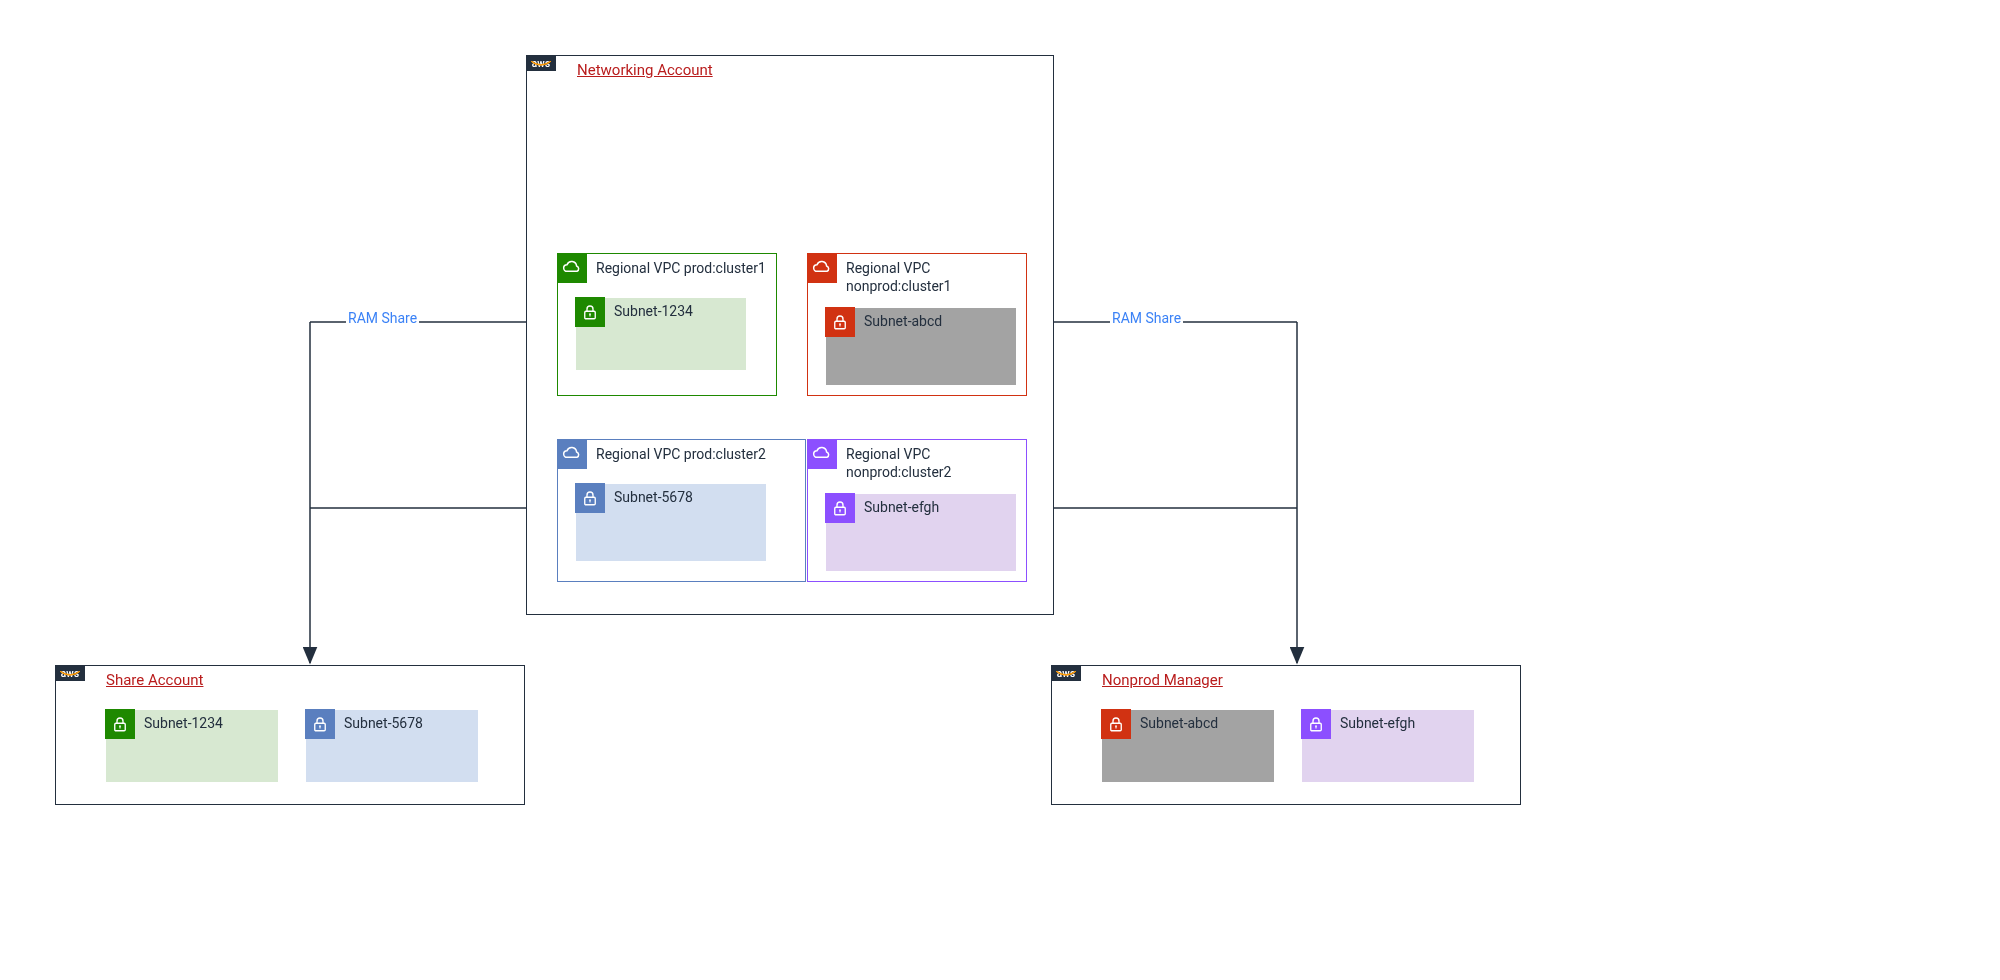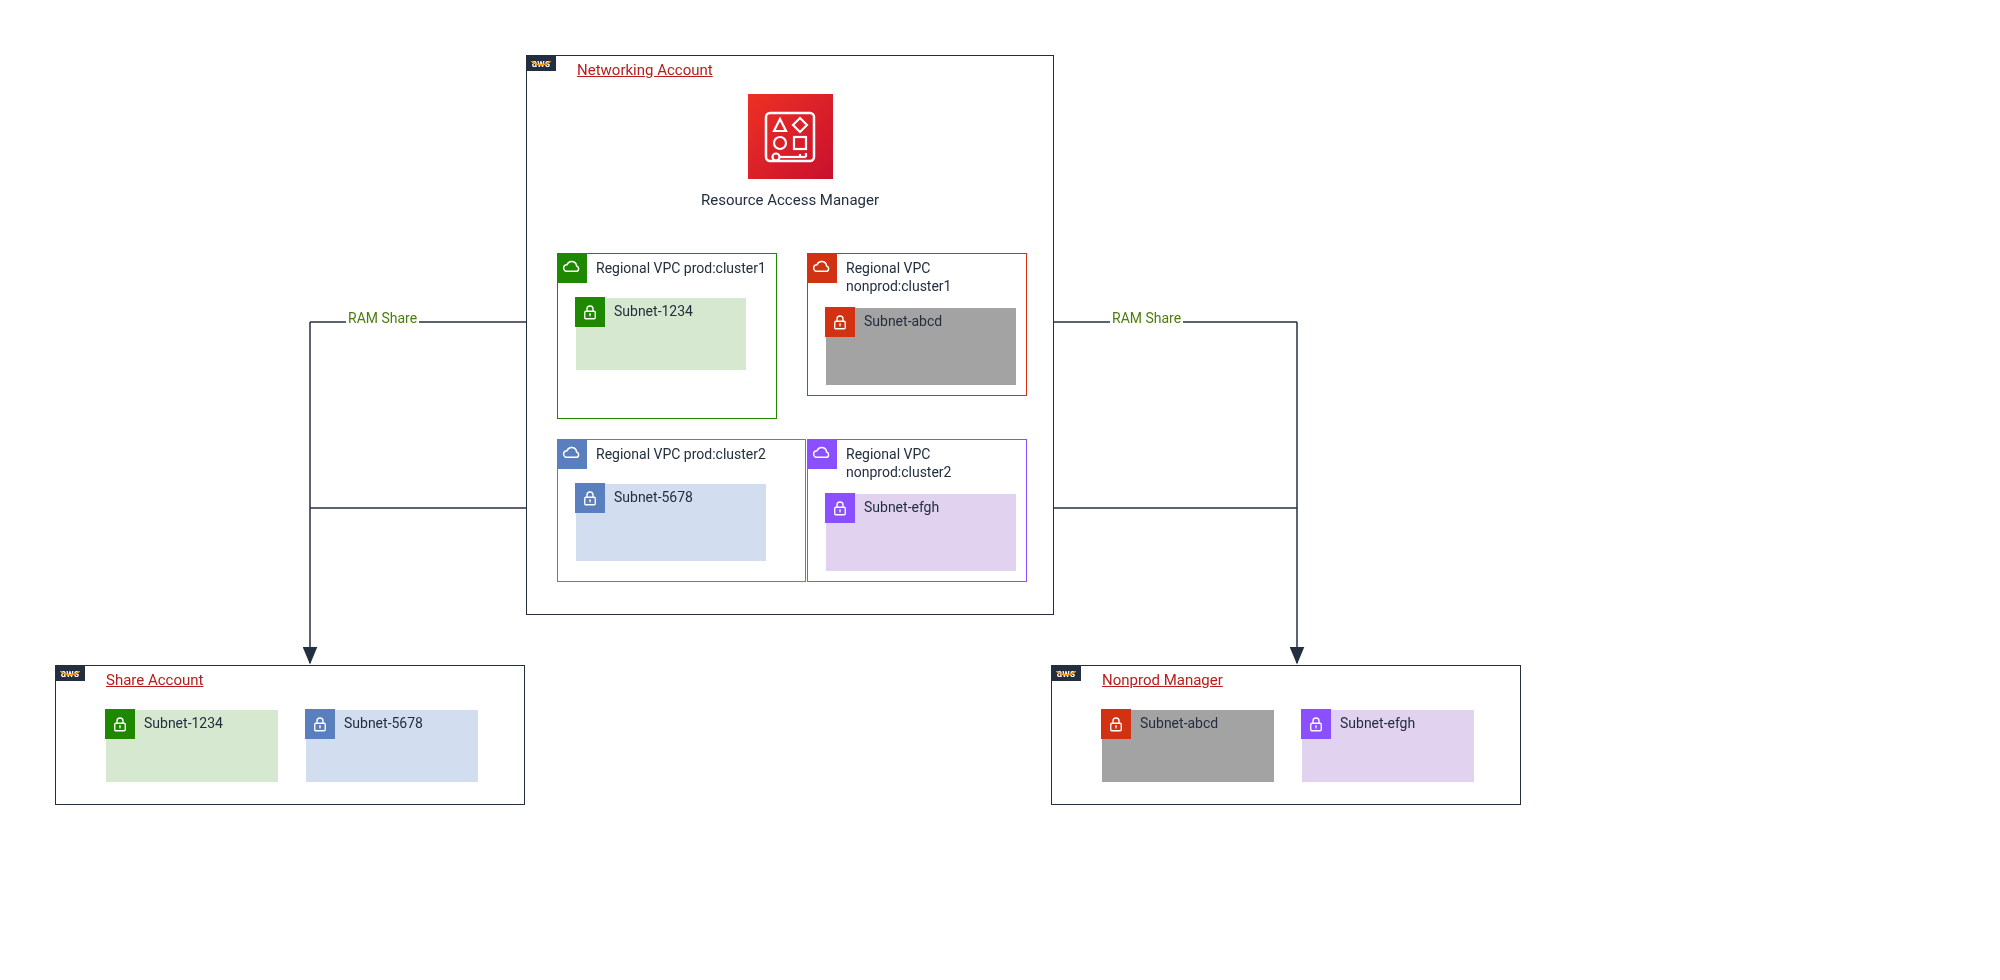--- a/index.html
+++ b/index.html
@@ -118,21 +118,21 @@
   .blue-border   { border-color: #5A7FBF; }
   .blue-badge    { background: #5A7FBF; }
   .blue-fill     { background: #D2DEF0; padding-left: 24px; }
   .purple-border { border-color: #8C4FFF; }
   .purple-badge  { background: #8C4FFF; }
   .purple-fill   { background: #E1D3EF; }
 
   .conn-label {
     position: absolute;
     font-size: 14px;
-    color: #4d7c0f;
+    color: #3b82f6;
     background: #fff;
     padding: 0 2px;
   }
   svg.arrows {
     position: absolute;
     top: 0;
     left: 0;
     pointer-events: none;
   }
 </style>
@@ -164,37 +164,22 @@
 
 <div class="account-box" style="left:526px; top:55px; width:528px; height:560px;">
   <div class="aws-badge">
     <span class="aws-text">aws</span>
     <svg class="smile" viewBox="0 0 20 6">
         <path d="M0 0 Q10 8 20 0" stroke="#FF9900" stroke-width="1.3" fill="none"></path>
       </svg>
   </div>
   <div class="account-title">Networking Account</div>
 
-  <div class="ram-icon-wrap" style="left:50%; transform:translateX(-50%); top:38px; width:220px;">
-    <div class="ram-icon" style="margin:0 auto;">
-      <svg width="60" height="60" viewBox="0 0 60 60">
-        <rect x="6" y="6" width="48" height="48" rx="4" fill="none" stroke="#fff" stroke-width="2.5"></rect>
-        <path d="M20 12 L26 24 L14 24 Z" fill="none" stroke="#fff" stroke-width="2.2"></path>
-        <path d="M40 11 L47 18 L40 25 L33 18 Z" fill="none" stroke="#fff" stroke-width="2.2"></path>
-        <circle cx="20" cy="36" r="6" fill="none" stroke="#fff" stroke-width="2.2"></circle>
-        <rect x="34" y="30" width="12" height="12" fill="none" stroke="#fff" stroke-width="2.2"></rect>
-        <circle cx="16" cy="50" r="3.5" fill="none" stroke="#fff" stroke-width="2.2"></circle>
-        <line x1="19" y1="50" x2="46" y2="50" stroke="#fff" stroke-width="2.2"></line>
-        <path d="M40 50 v-3 M46 50 v-4" stroke="#fff" stroke-width="2.2"></path>
-      </svg>
-    </div>
-    <div class="ram-label">Resource Access Manager</div>
-  </div>
-
-  <div class="vpc-box green-border" style="left:30px; top:197px; width:220px; height:166px;">
+
+  <div class="vpc-box green-border" style="left:30px; top:197px; width:220px; height:143px;">
     <div class="vpc-badge green-badge">
       <svg width="20" height="20" viewBox="0 0 24 24">
           <path d="M6 16a4 4 0 010-8 6 6 0 0111.5 1.5A3.5 3.5 0 0118 16H6z" fill="none" stroke="#fff" stroke-width="1.8"></path>
         </svg>
     </div>
     <div class="vpc-title">Regional VPC prod:cluster1</div>
     <div class="subnet-box green-fill" style="left:18px; top:44px; width:170px; height:72px;">
       <div class="subnet-badge green-badge">
         <svg width="18" height="18" viewBox="0 0 24 24">
             <rect x="5" y="11" width="14" height="10" rx="1.5" fill="none" stroke="#fff" stroke-width="1.8"></rect>

